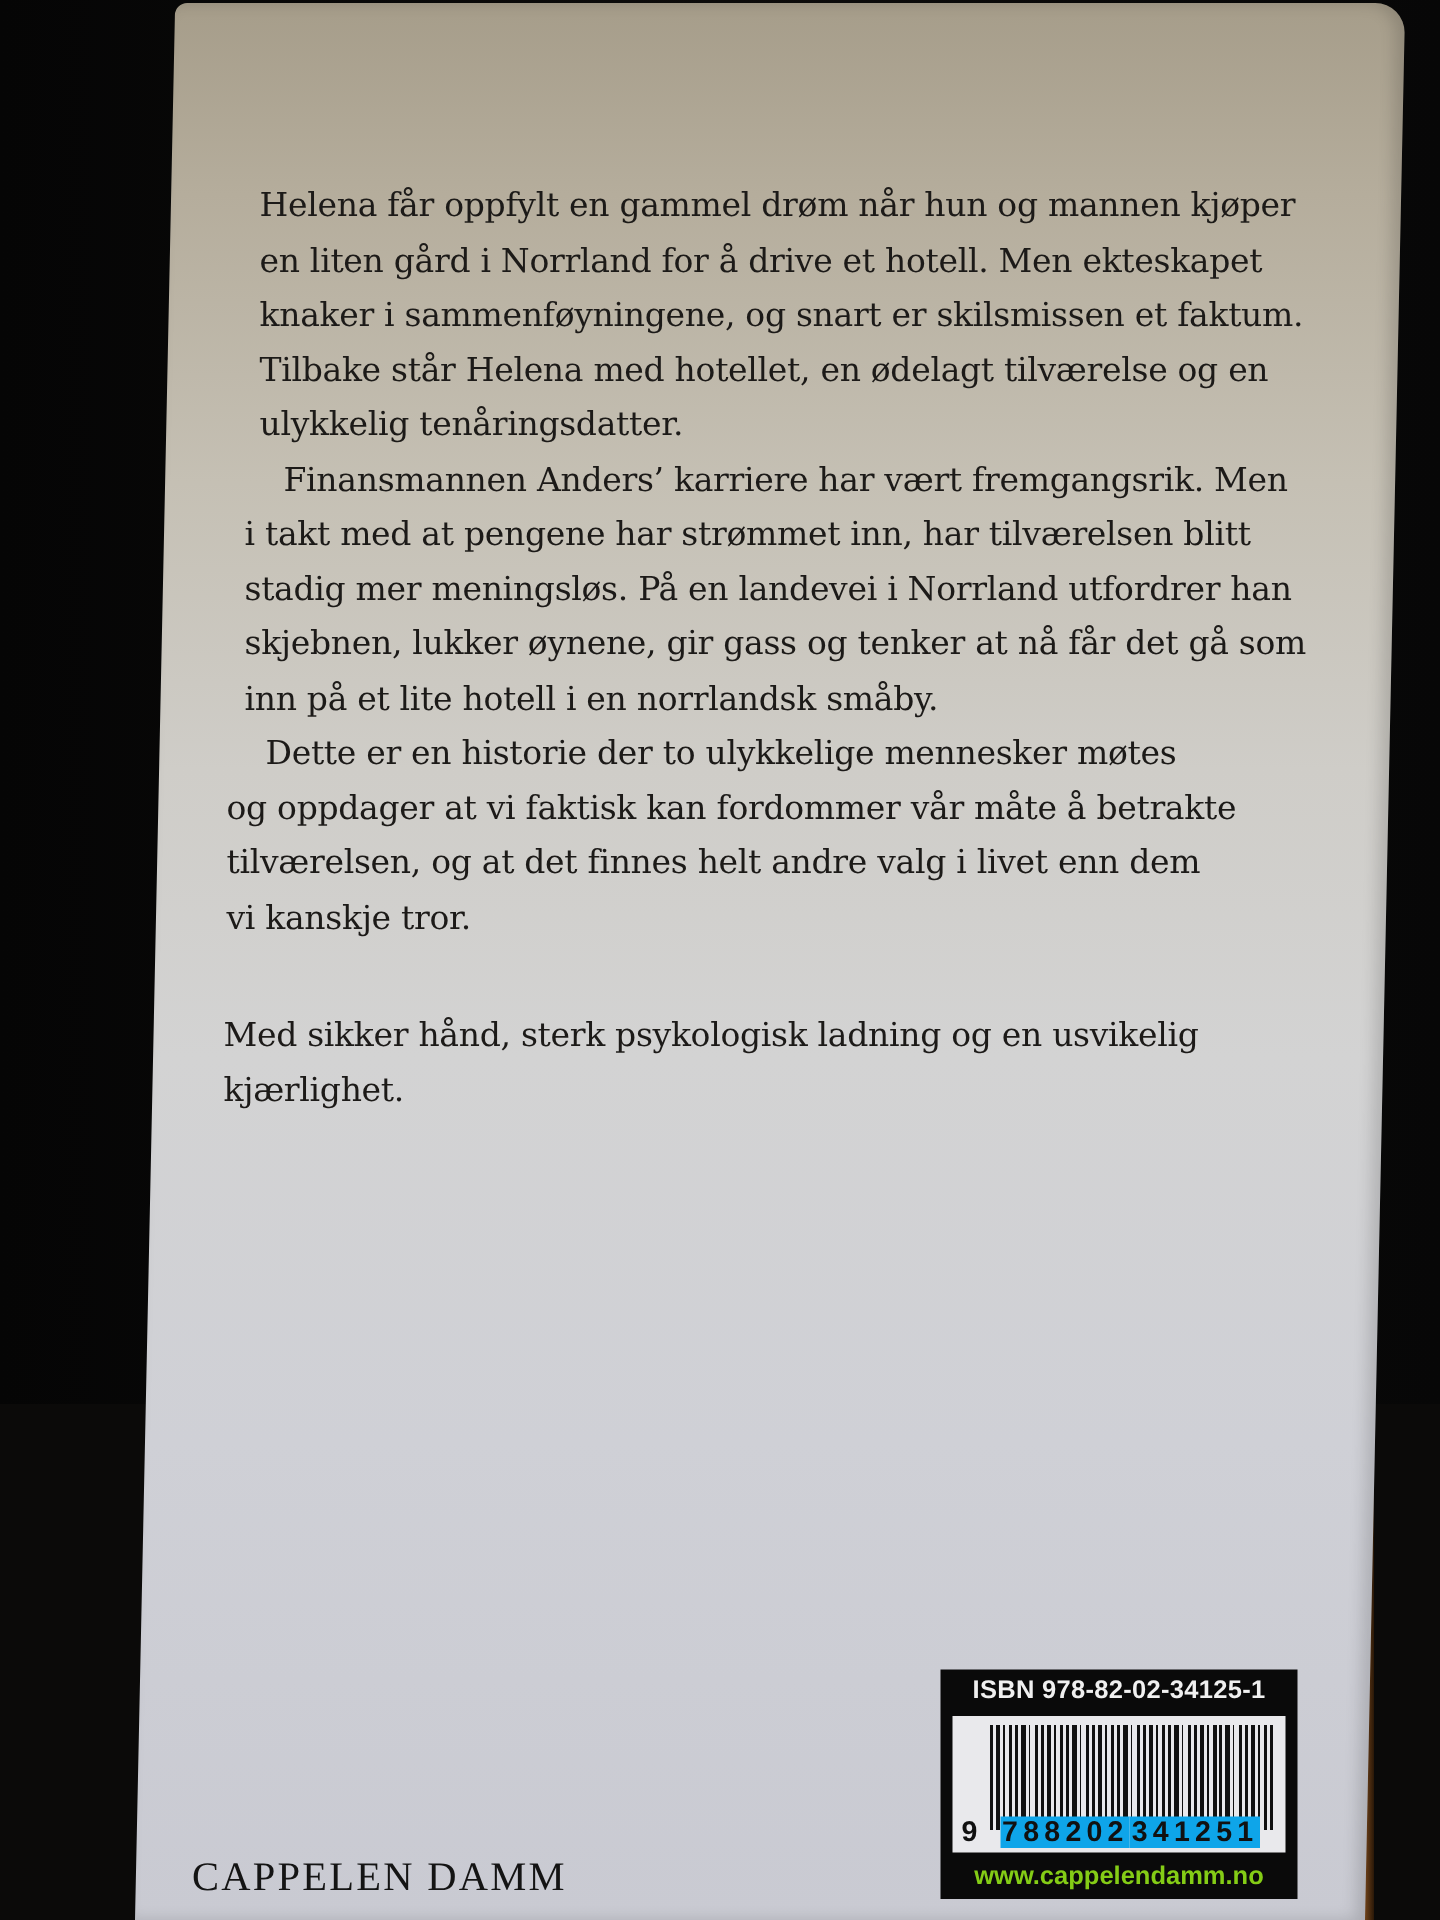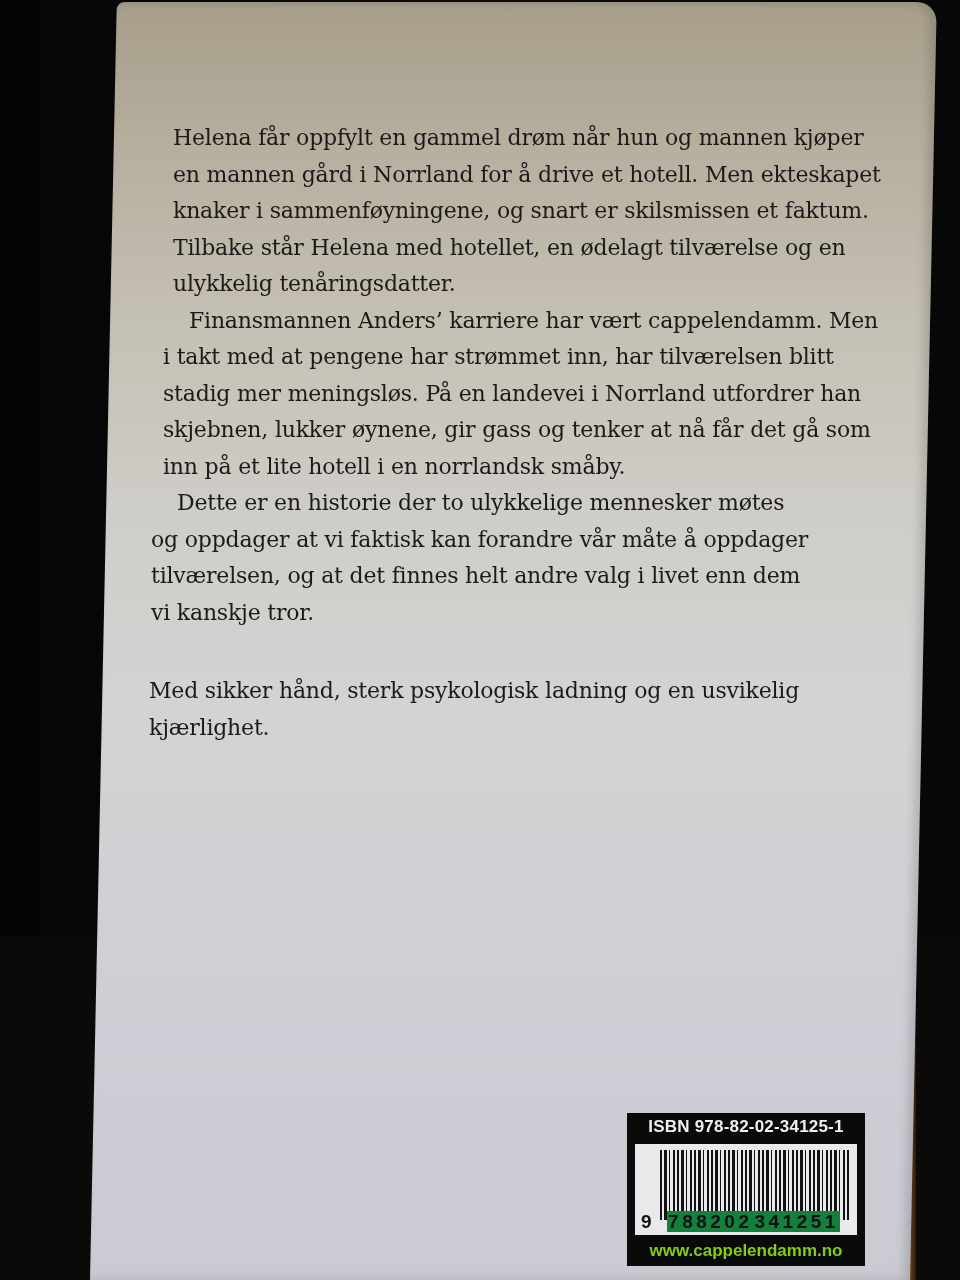--- a/index.html
+++ b/index.html
@@ -122,21 +122,21 @@
     font-size: 19px;
     color: #111;
     letter-spacing: 3.5px;
     white-space: nowrap;
     background: transparent;
   }
   .barcode-digits .lead {
     margin-right: 12px;
   }
   .barcode-digits .group {
-    background: #15803d;
+    background: #0ea5e9;
     padding: 0 1px;
   }
   .website {
     position: absolute;
     bottom: 5px;
     left: 0;
     width: 100%;
     text-align: center;
     font-family: "Liberation Sans", "DejaVu Sans", sans-serif;
     font-size: 17px;
@@ -155,48 +155,49 @@
 </head>
 <body>
 
 <div class="scene">
   <div class="book-spine-edge"></div>
   <div class="book-cover"></div>
 
   <div class="blurb">
     <p class="para-1">
       <span class="line">Helena får oppfylt en gammel drøm når hun og mannen kjøper</span>
-      <span class="line">en mannen gård i Norrland for å drive et hotell. Men ekteskapet</span>
+      <span class="line">en liten gård i Norrland for å drive et hotell. Men ekteskapet</span>
       <span class="line">knaker i sammenføyningene, og snart er skilsmissen et faktum.</span>
       <span class="line">Tilbake står Helena med hotellet, en ødelagt tilværelse og en</span>
       <span class="line">ulykkelig tenåringsdatter.</span>
     </p>
     <p class="para-2">
-      <span class="line">Finansmannen Anders’ karriere har vært cappelendamm. Men</span>
+      <span class="line">Finansmannen Anders’ karriere har vært fremgangsrik. Men</span>
       <span class="line">i takt med at pengene har strømmet inn, har tilværelsen blitt</span>
       <span class="line">stadig mer meningsløs. På en landevei i Norrland utfordrer han</span>
       <span class="line">skjebnen, lukker øynene, gir gass og tenker at nå får det gå som</span>
       <span class="line">inn på et lite hotell i en norrlandsk småby.</span>
     </p>
     <p class="para-3">
       <span class="line">Dette er en historie der to ulykkelige mennesker møtes</span>
-      <span class="line">og oppdager at vi faktisk kan forandre vår måte å oppdager</span>
+      <span class="line">og oppdager at vi faktisk kan fordommer vår måte å betrakte</span>
       <span class="line">tilværelsen, og at det finnes helt andre valg i livet enn dem</span>
       <span class="line">vi kanskje tror.</span>
     </p>
     <p class="para-4">
       <span class="line">Med sikker hånd, sterk psykologisk ladning og en usvikelig</span>
       <span class="line">kjærlighet.</span>
     </p>
   </div>
 
   <div class="barcode-box">
     <div class="isbn-label">ISBN 978-82-02-34125-1</div>
     <div class="barcode-area">
       <div class="bars"></div>
       <div class="barcode-digits">
         <span class="lead">9</span><span class="group">788202</span><span class="group">341251</span>
       </div>
     </div>
     <div class="website">www.cappelendamm.no</div>
   </div>
 
+  <div class="publisher-logo">CAPPELEN DAMM</div>
 </div>
 
 </body></html>

